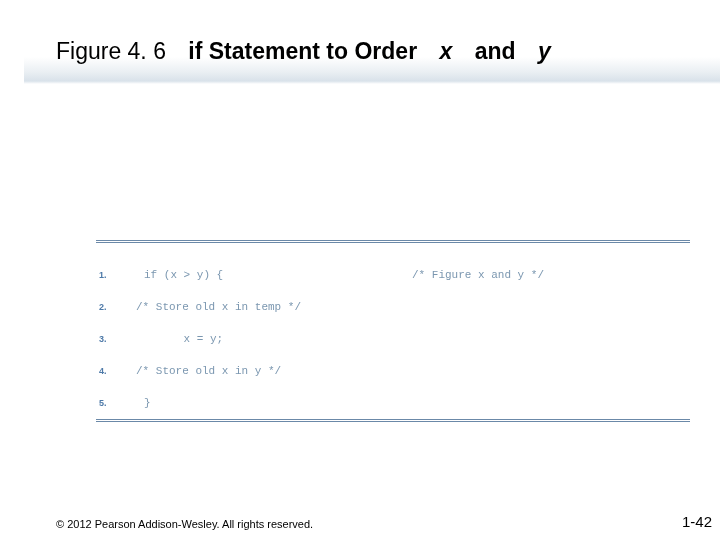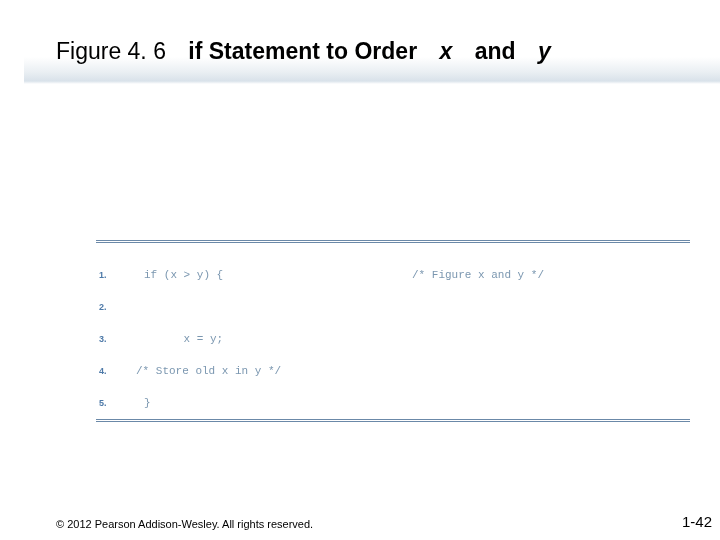--- a/index.html
+++ b/index.html
@@ -122,20 +122,21 @@
 <div class="code-area">
   <div class="rule-top"></div>
   <div class="code-rows">
     <div class="code-row">
       <div class="gutter">1.</div>
       <div class="code-cell">if (x &gt; y) {</div>
       <div class="comment-cell">/* Figure x and y */</div>
     </div>
     <div class="code-row">
       <div class="gutter">2.</div>
+      <div class="comment-cell">/* Store old x in temp */</div>
     </div>
     <div class="code-row">
       <div class="gutter">3.</div>
       <div class="code-cell">      x = y;</div>
     </div>
     <div class="code-row">
       <div class="gutter">4.</div>
       <div class="comment-cell">/* Store old x in y */</div>
     </div>
     <div class="code-row">

